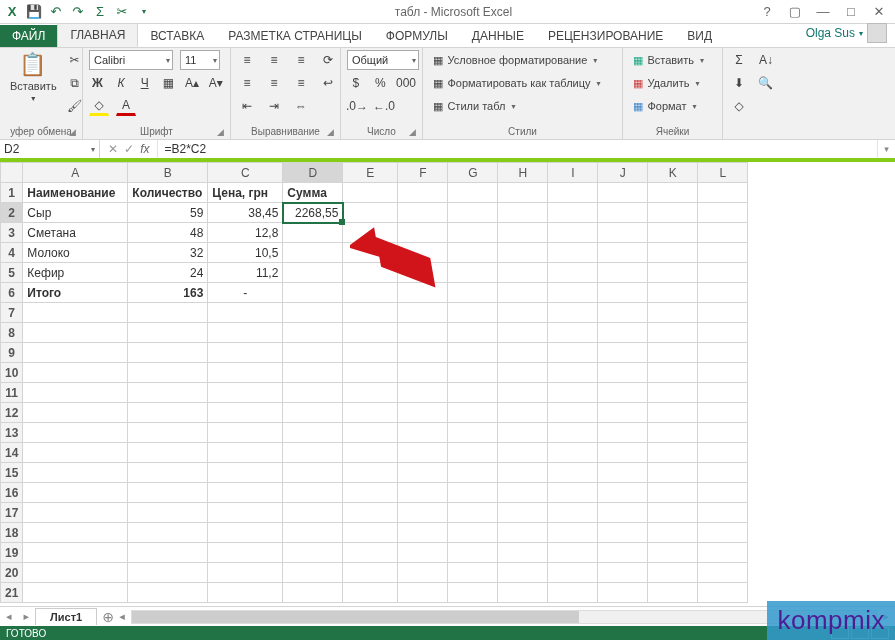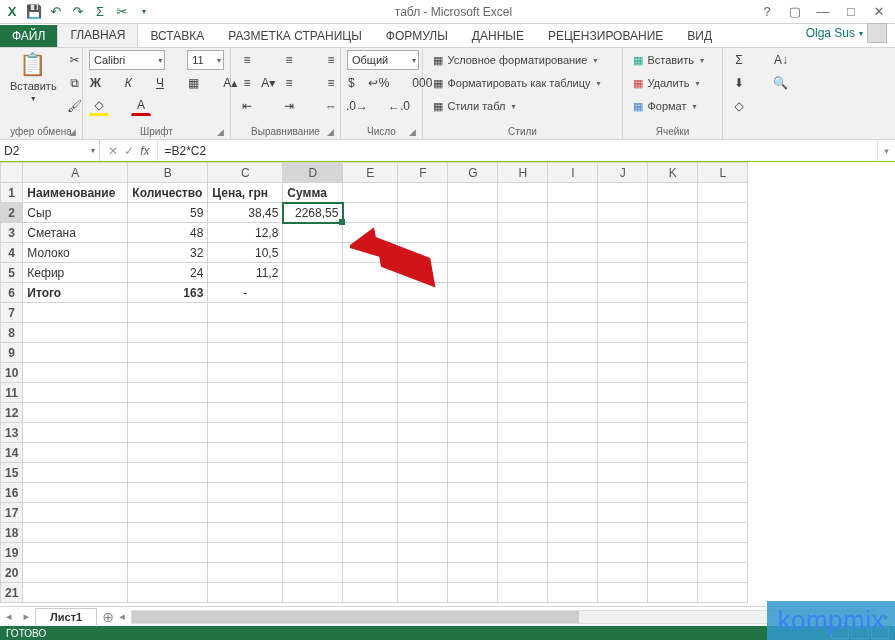--- a/index.html
+++ b/index.html
@@ -25,30 +25,30 @@
   .ribbon { height: 92px; background: #f1f1f1; display: flex; border-bottom: 1px solid #d4d4d4; }
   .group { border-right: 1px solid #d4d4d4; padding: 2px 6px 0 6px; display: flex; flex-direction: column; }
   .group .content { flex: 1; display: flex; align-items: flex-start; gap: 4px; }
   .group .label { text-align: center; font-size: 10px; color: #666; padding: 2px 0; position: relative; }
   .group .label .launcher { position: absolute; right: 0; bottom: 2px; font-size: 9px; color: #888; }
 
   .bigbtn { display: flex; flex-direction: column; align-items: center; padding: 2px 4px; font-size: 11px; color: #444; gap: 2px; }
   .bigbtn .ico { font-size: 22px; }
 
   .col { display: flex; flex-direction: column; gap: 3px; }
-  .row { display: flex; gap: 22px; align-items: center; }
+  .row { display: flex; gap: 7px; align-items: center; }
   .smallbtn { width: 20px; height: 20px; display: inline-flex; align-items: center; justify-content: center; font-size: 12px; color: #444; border: 1px solid transparent; }
   .combo { height: 20px; border: 1px solid #ababab; background: #fff; display: flex; align-items: center; padding: 0 2px 0 4px; font-size: 11px; }
   .combo .arrow { margin-left: auto; font-size: 8px; color: #666; }
 
   .menuitem { display: flex; align-items: center; gap: 4px; font-size: 11px; color: #444; height: 20px; padding: 0 4px; }
   .menuitem .arrow { font-size: 8px; color: #666; margin-left: 2px; }
 
   
-  .formulabar { height: 22px; border-bottom: 1px solid #84cc16; display: flex; align-items: stretch; }
+  .formulabar { height: 22px; border-bottom: 4px solid #84cc16; display: flex; align-items: stretch; }
   .namebox { width: 100px; border-right: 1px solid #d4d4d4; display: flex; align-items: center; padding: 0 4px; font-size: 12px; }
   .namebox .arrow { margin-left: auto; font-size: 8px; color: #666; }
   .fb-btns { display: flex; align-items: center; gap: 6px; padding: 0 8px; color: #999; border-right: 1px solid #e4e4e4; }
   .fb-btns .fx { font-style: italic; color: #666; }
   .fb-input { flex: 1; padding: 0 6px; display: flex; align-items: center; font-size: 12px; }
   .fb-expand { width: 18px; display: flex; align-items: center; justify-content: center; color: #888; font-size: 9px; border-left: 1px solid #e4e4e4; }
 
   
   .gridwrap { position: absolute; top: 162px; bottom: 34px; left: 0; right: 0; overflow: hidden; background: #fff; }
   .grid { border-collapse: collapse; table-layout: fixed; }
@@ -75,21 +75,21 @@
   .sheet-add { width: 22px; text-align: center; color: #888; font-size: 14px; }
   .status-scroll { flex: 1; display: flex; align-items: center; justify-content: flex-end; gap: 2px; padding-right: 6px; }
   .scroll-track { flex: 1; height: 14px; background: #f0f0f0; border: 1px solid #ddd; margin: 0 4px; position: relative; }
   .scroll-thumb { position: absolute; left: 0; top: 0; bottom: 0; width: 60%; background: #cdcdcd; }
 
   .bottombar { position: absolute; left: 0; right: 0; bottom: 0; height: 14px; background: #217346; color: #fff; font-size: 10px; padding: 0 6px; display: flex; align-items: center; }
   .bottombar .views { margin-left: auto; display: flex; gap: 2px; align-items: center; }
   .bottombar .views span { width: 18px; height: 12px; border: 1px solid rgba(255,255,255,.5); }
 
   
-  .watermark { position: absolute; right: 0; bottom: 0; background: rgba(51,153,204,.85); color: #3b82f6; font-family: Arial, sans-serif; font-size: 26px; padding: 4px 10px; font-weight: 300; letter-spacing: .5px; }
+  .watermark { position: absolute; right: 0; bottom: 0; background: rgba(51,153,204,.85); color: #4c1d95; font-family: Arial, sans-serif; font-size: 26px; padding: 4px 10px; font-weight: 300; letter-spacing: .5px; }
 </style>
 </head>
 <body>
 
 <div class="titlebar">
   <div class="qat">
     <span style="color:#217346;font-weight:bold">X</span>
     <span>💾</span>
     <span>↶</span>
     <span>↷</span>

